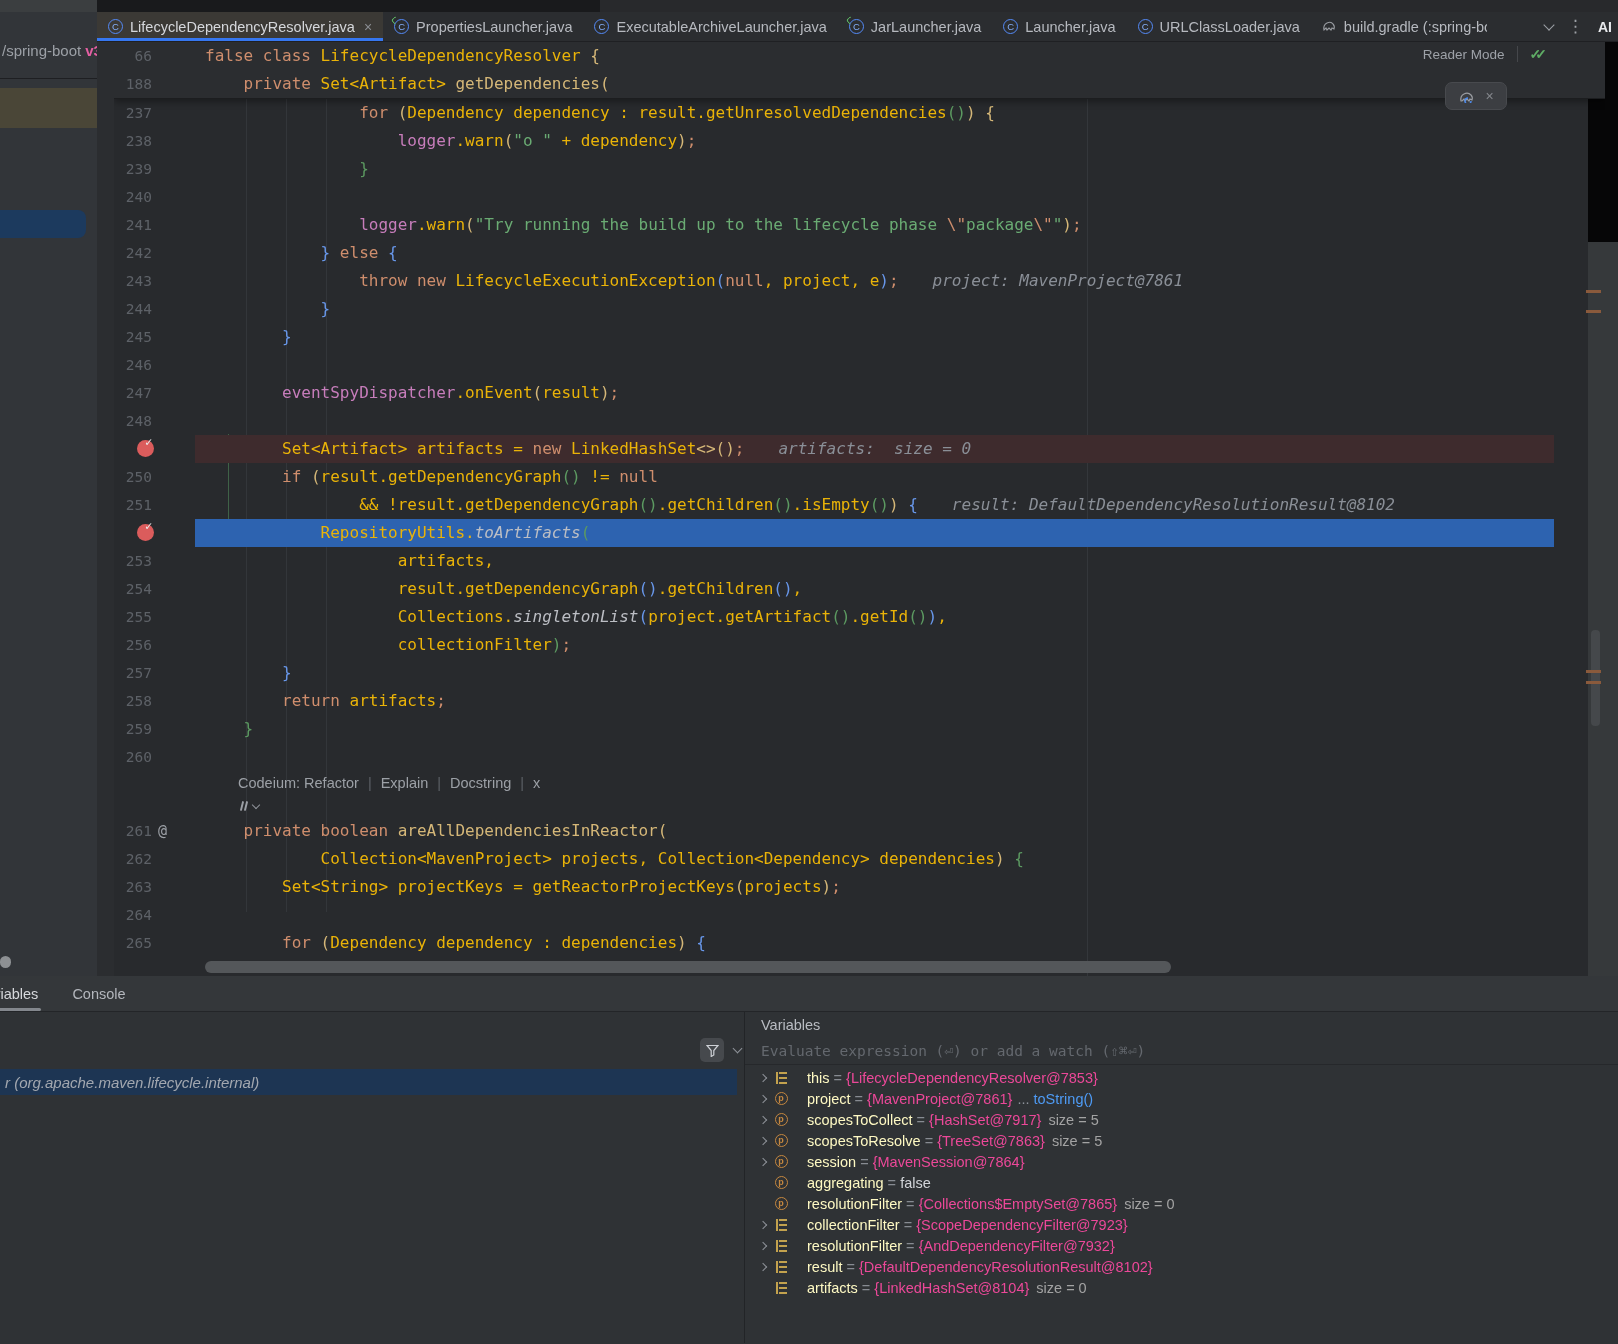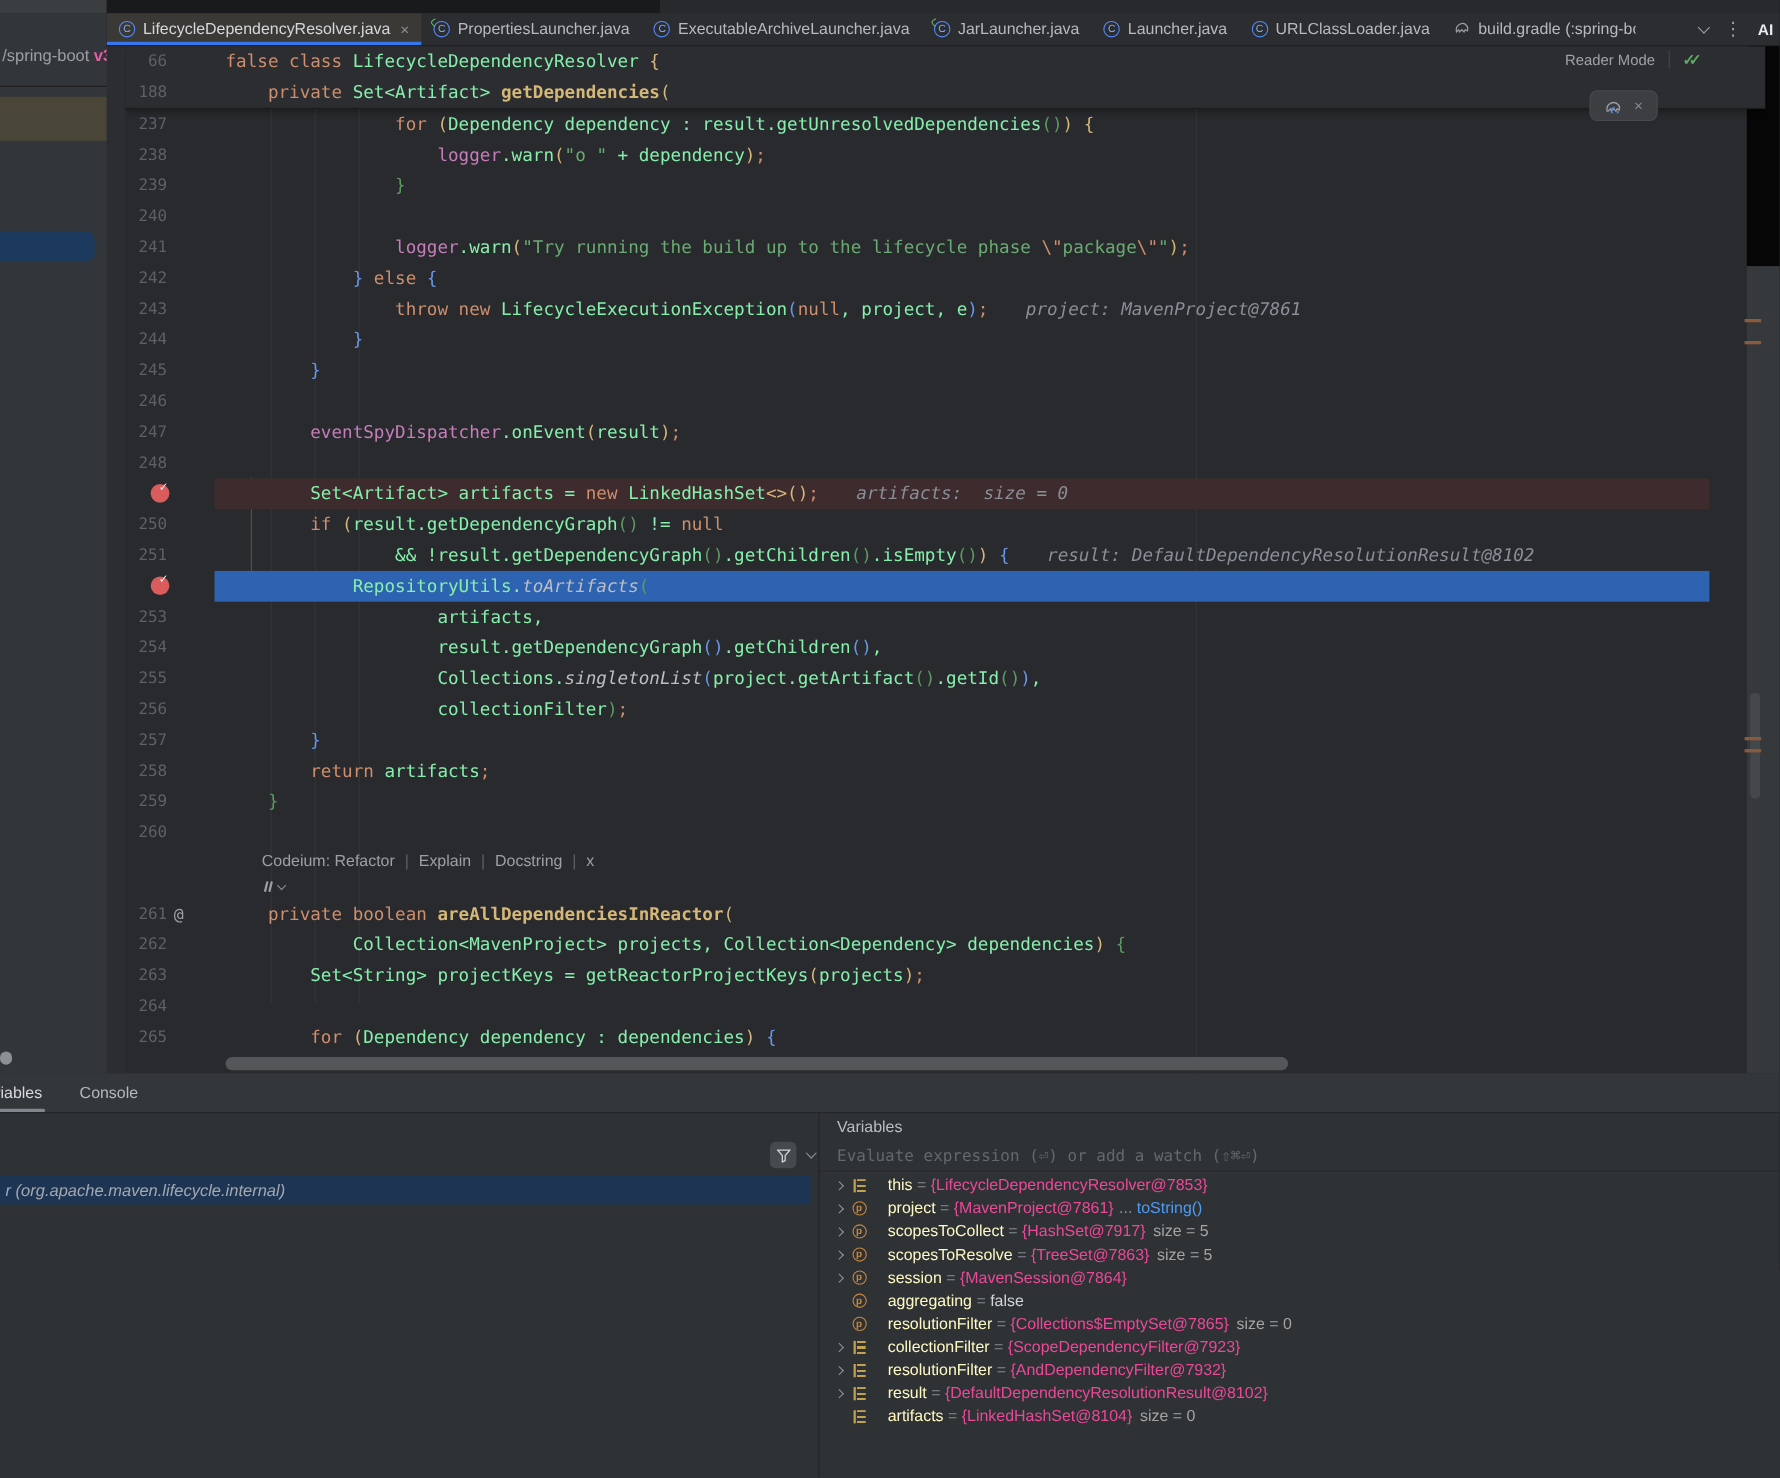--- a/index.html
+++ b/index.html
@@ -52,22 +52,22 @@
   .row .line-bg{position:absolute;left:81px;width:1359px;top:0;bottom:0;}
   .row.bp .line-bg{background:#3e2b2d;}
   .row.exec .line-bg{background:#2d63b0;}
   .gut{position:absolute;left:0;top:0;width:81px;height:28px;z-index:3;}
   .num{position:absolute;right:43px;top:0;font-size:14.5px;line-height:28px;color:#5d6167;}
   .bp-dot{position:absolute;left:23px;top:5px;width:17px;height:17px;border-radius:50%;background:#db5c5c;}
   .bp-check{position:absolute;left:31px;top:0px;color:#eceded;font-size:12px;font-weight:bold;line-height:14px;}
   .at-sign{position:absolute;left:44px;top:0;font-size:15px;line-height:28px;color:#9da1a7;}
   .codeline{position:relative;display:inline-block;margin-left:91px;z-index:2;}
   .hint{font-style:italic;color:#8a8f97;margin-left:34px;}
-  .tk-k{color:#cf8e6d;} .tk-d{color:#d5b778;font-weight:bold;} .tk-f{color:#c77dbb;}
-  .tk-s{color:#6aab73;} .tk-e{color:#cf8e6d;} .tk-p{color:#86efac;} .tk-y{color:#d5b778;}
+  .tk-k{color:#cf8e6d;} .tk-d{color:#d5b778;font-weight:normal;} .tk-f{color:#c77dbb;}
+  .tk-s{color:#6aab73;} .tk-e{color:#cf8e6d;} .tk-p{color:#eab308;} .tk-y{color:#d5b778;}
   .tk-b{color:#6897ea;} .tk-g{color:#5c9a61;} .tk-m{color:#cf8e6d;}
   .tk-pi{color:#bcbec4;font-style:italic;}
   .codeium-row{height:24px;display:flex;align-items:center;gap:9px;padding-left:124px;
                font-size:14.5px;color:#9ca0a6;}
   .codeium-sep{color:#5c6066;}
   .codeium-icon-row{height:22px;display:flex;align-items:center;gap:3px;padding-left:124px;}
   .cod-logo{position:relative;width:12px;height:12px;}
   .cod-logo i{position:absolute;top:1px;width:2px;height:10px;background:#9ca0a6;border-radius:1px;}
   .cod-logo i:first-child{left:3px;transform:rotate(14deg);}
   .cod-logo i:last-child{left:7px;transform:rotate(14deg);}

